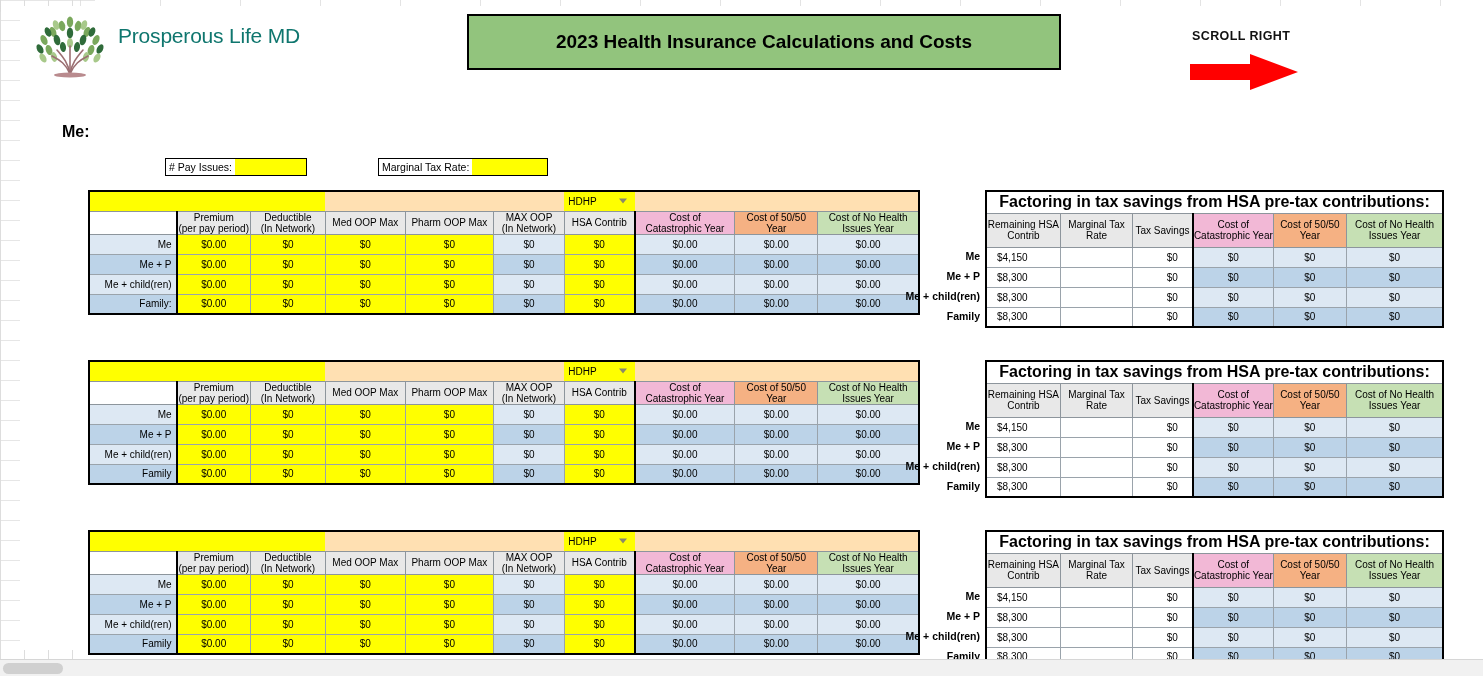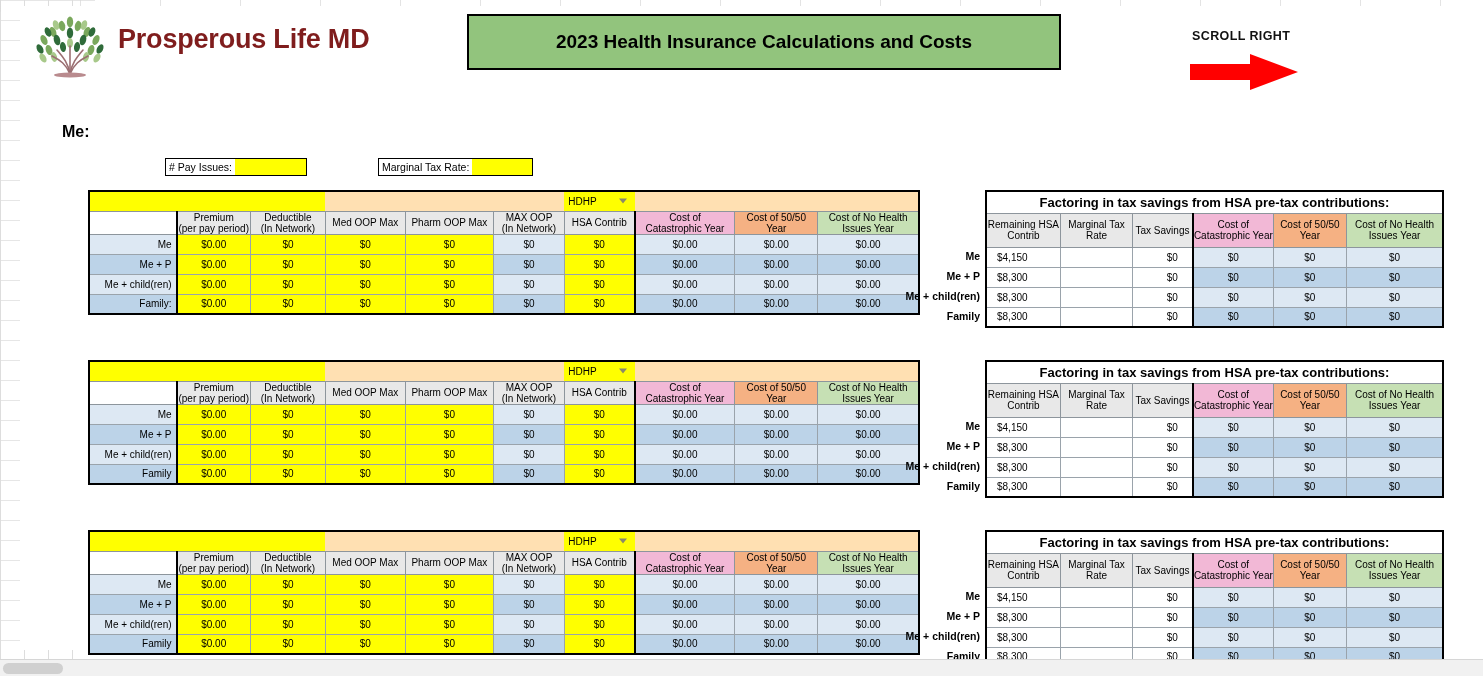--- a/index.html
+++ b/index.html
@@ -37,21 +37,21 @@
     position:absolute; left:20px; top:6px; width:1463px; height:644px; background:#fff;
   }
 
   
   .logo {
     position: absolute; left: 26px; top: 12px;
     width: 88px; height: 74px;
   }
   .brand-title {
     position: absolute; left: 118px; top: 24px;
-    font-size: 27px; font-weight: bold; color: #7f1d1d;
+    font-size: 21px; font-weight: normal; color: #0f766e;
     letter-spacing: -0.2px; white-space: nowrap;
   }
   .brand-sub {
     position: absolute; left: 120px; top: 55px;
     font-size: 12.5px; color: #6b6b6b; white-space: nowrap;
   }
 
   .banner {
     position: absolute; left: 467px; top: 14px;
     width: 594px; height: 56px;
@@ -81,21 +81,21 @@
   }
   .inputbox .ib-label {
     display: flex; align-items: center; padding: 0 3px;
     font-size: 10.5px; color: #000; white-space: nowrap; background: #fff;
   }
   .inputbox .ib-value {
     flex: 1; background: #ffff00; min-width: 60px;
     font-size: 10.5px; display: flex; align-items: center; padding: 0 3px;
   }
   #pay-periods-box { left: 165px; top: 158px; width: 142px; }
-  #tax-rate-box    { left: 378px; top: 158px; width: 155px; }
+  #tax-rate-box    { left: 378px; top: 158px; width: 170px; }
 
   .left-table {
     position: absolute; left: 88px;
     border: 2px solid #000;
     border-collapse: collapse;
     table-layout: fixed;
     width: 832px;
     background: #fff;
   }
   .left-table td, .left-table th {
@@ -168,21 +168,21 @@
     border: 1px solid #9aa3ab;
     padding: 0;
     font-size: 10px;
     text-align: center;
     height: 20px;
     color: #000;
     overflow: hidden;
     white-space: nowrap;
   }
   .rt-title td {
-    height: 22px; font-size: 13px; font-weight: bold; background: #ffffff;
+    height: 22px; font-size: 16px; font-weight: bold; background: #ffffff;
     border: none !important;
   }
   .rt-head td {
     height: 34px; font-size: 10px; line-height: 11px; vertical-align: middle;
     border: 1px solid #8d959c;
   }
   .rt-rowlabel {
     position: absolute; left: 860px; width: 120px;
     text-align: right; font-size: 10.5px; font-weight: bold; color: #000;
     height: 20px; line-height: 20px;

